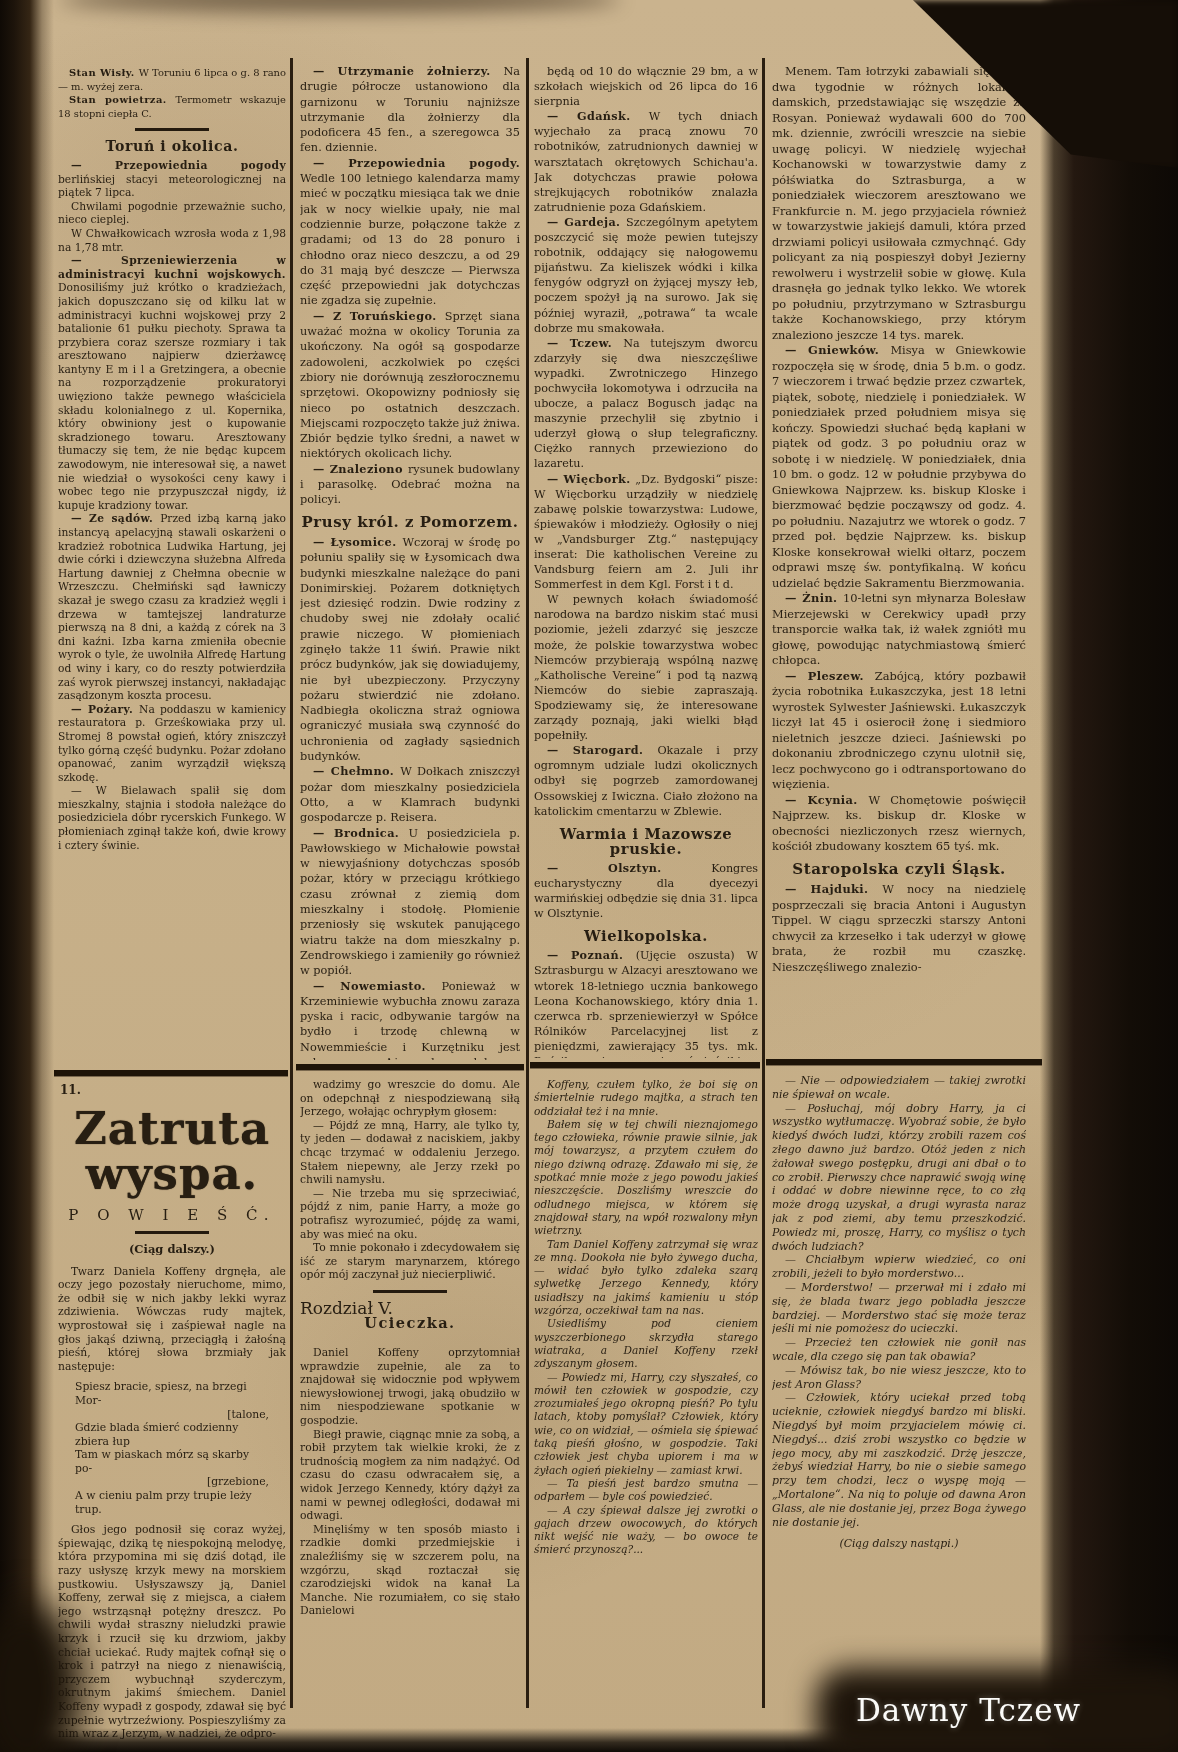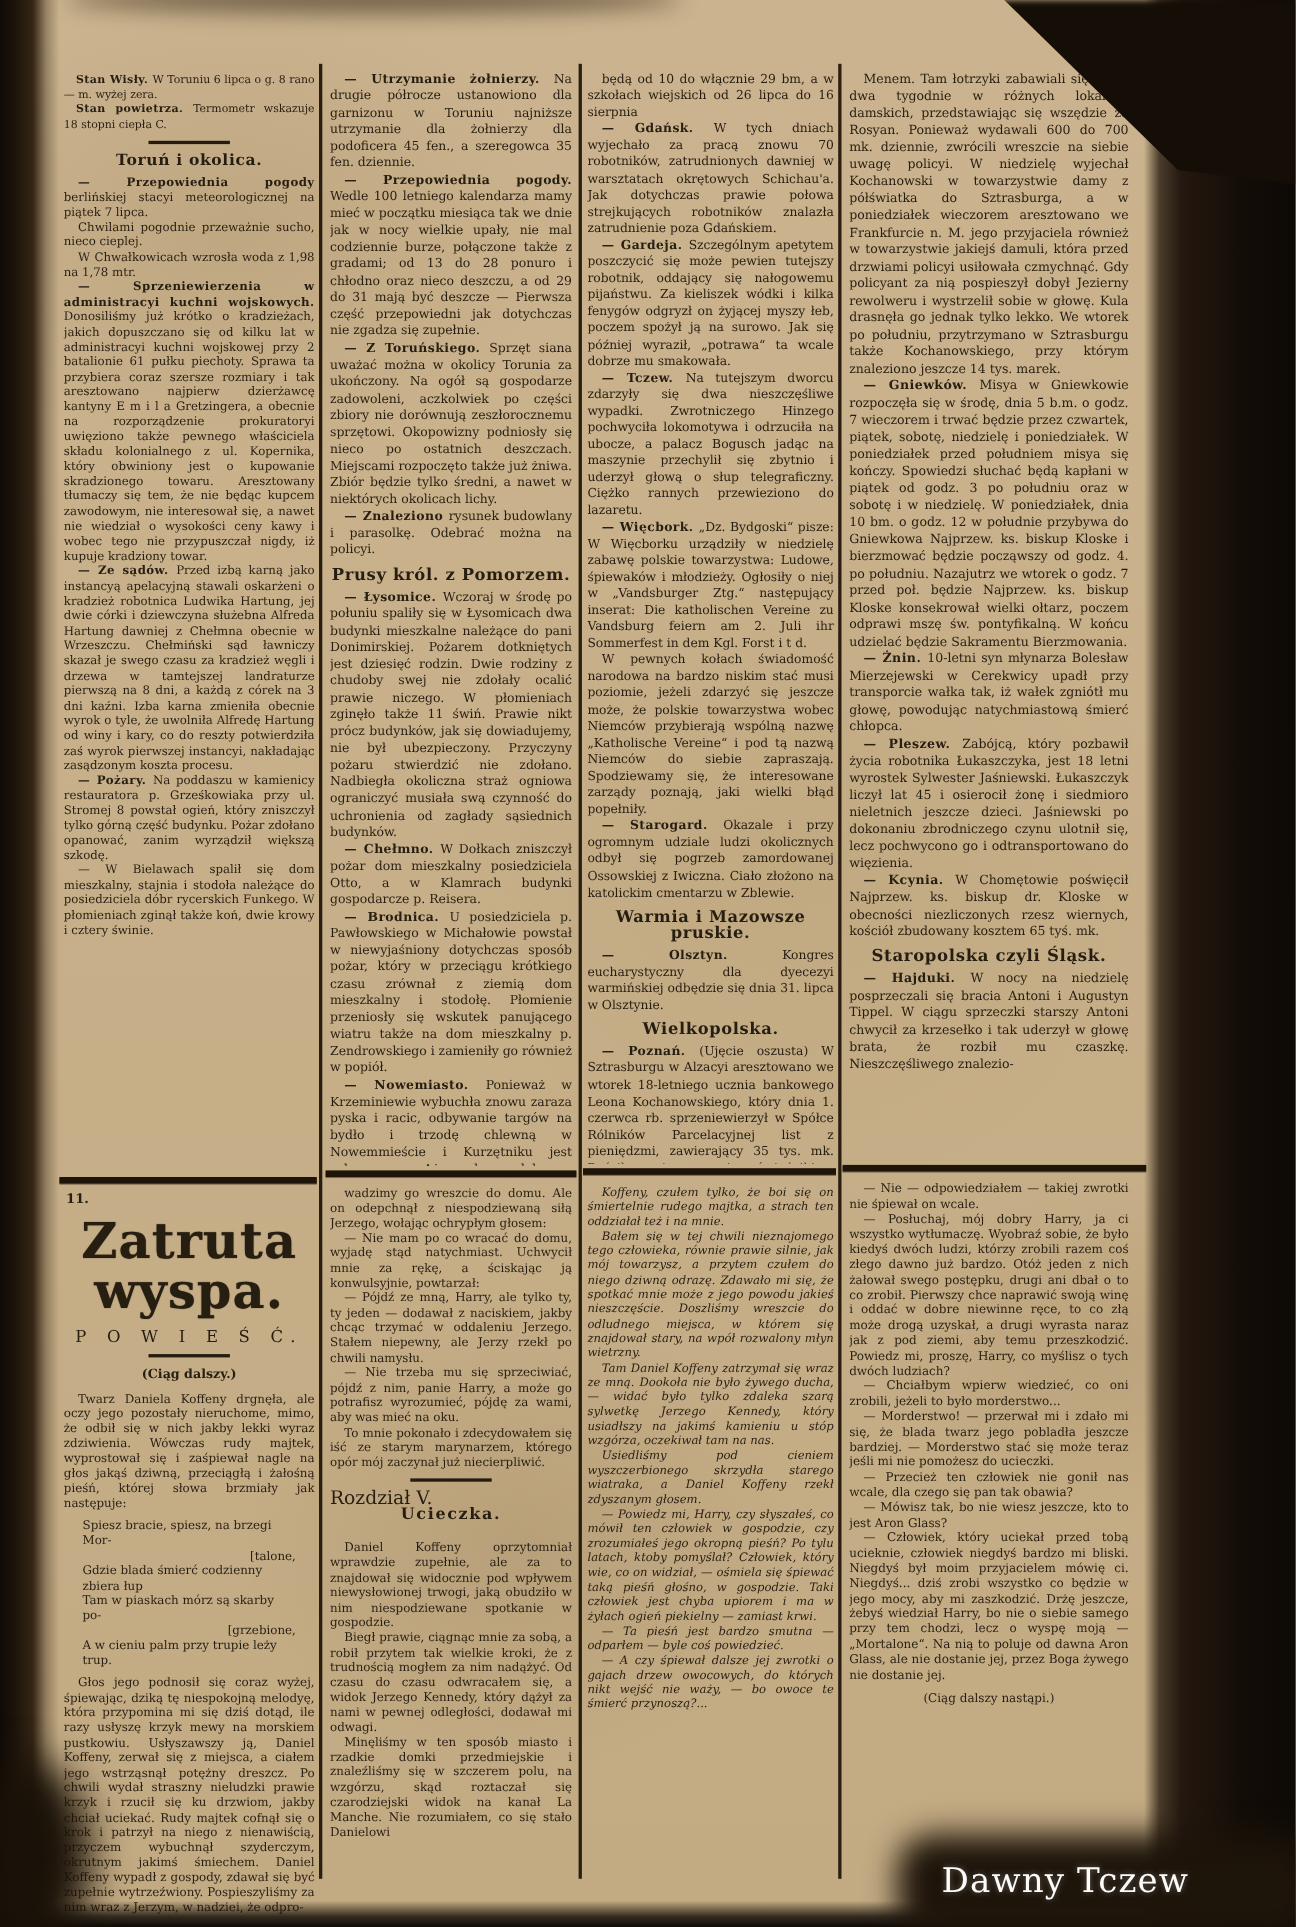--- a/index.html
+++ b/index.html
@@ -32,21 +32,21 @@
   .verse .vright{text-align:right;}
   .vrule{position:absolute;top:58px;height:1650px;width:2.5px;background:#2a1e10;z-index:3;}
   .divider{position:absolute;height:6px;background:#1e1408;z-index:3;box-shadow:0 1px 0 rgba(30,20,8,.45);}
   #news-c1{left:58px;top:66px;width:228px;height:1000px;font-size:10.7px;line-height:13.6px;}
   #news-c2{left:300px;top:64px;width:220px;height:996px;font-size:11.3px;line-height:15.3px;}
   #news-c3{left:534px;top:64px;width:224px;height:994px;font-size:11.2px;line-height:15.1px;}
   #news-c4{left:772px;top:64px;width:254px;height:992px;font-size:11.4px;line-height:15.5px;}
   #nov-c1{left:58px;top:1082px;width:228px;height:662px;font-size:10.8px;line-height:13.6px;}
   #nov-c2{left:300px;top:1078px;width:220px;height:626px;font-size:10.8px;line-height:13.6px;}
   #nov-c3{left:534px;top:1078px;width:224px;height:630px;font-size:10.6px;line-height:13.3px;font-style:italic;}
-  #nov-c4{left:772px;top:1074px;width:254px;height:642px;font-size:10.9px;line-height:13.8px;}
+  #nov-c4{left:772px;top:1074px;width:254px;height:642px;font-size:10.9px;line-height:13.8px;font-style:italic;}
   .edge{position:absolute;z-index:5;pointer-events:none;}
   .edge-left{left:0;top:0;width:54px;height:100%;
     background:linear-gradient(to right,#0f0a05 0,#1d140b 14px,#352615 30px,rgba(53,38,21,.35) 42px,rgba(53,38,21,0) 54px);}
   .edge-right{left:1040px;top:0;width:138px;height:100%;
     background:linear-gradient(to right,rgba(20,13,7,0) 0,rgba(32,22,12,.75) 14px,#241810 34px,#130d07 90px,#0d0905 138px);}
   .edge-corner{left:896px;top:0;width:282px;height:168px;background:#150e07;
     clip-path:polygon(6% 0,100% 0,100% 100%,62% 92%);filter:blur(3px);}
   .edge-bottom{left:0;top:1728px;width:100%;height:24px;
     background:linear-gradient(to bottom,rgba(16,11,6,0),rgba(16,11,6,.8) 60%,#0e0a05);}
   .blob-bl{left:-28px;top:1600px;width:110px;height:180px;background:#1a1208;border-radius:50%;filter:blur(18px);}
@@ -128,21 +128,20 @@
         <div class="vline vright">[talone,</div>
         <div class="vline">Gdzie blada śmierć codzienny zbiera łup</div>
         <div class="vline">Tam w piaskach mórz są skarby po-</div>
         <div class="vline vright">[grzebione,</div>
         <div class="vline">A w cieniu palm przy trupie leży trup.</div>
       </div>
       <p class="para">Głos jego podnosił się coraz wyżej, śpiewając, dziką tę niespokojną melodyę, która przypomina mi się dziś dotąd, ile razy usłyszę krzyk mewy na morskiem pustkowiu. Usłyszawszy ją, Daniel Koffeny, zerwał się z miejsca, a ciałem jego wstrząsnął potężny dreszcz. Po chwili wydał straszny nieludzki prawie krzyk i rzucił się ku drzwiom, jakby chciał uciekać. Rudy majtek cofnął się o krok i patrzył na niego z nienawiścią, przyczem wybuchnął szyderczym, okrutnym jakimś śmiechem. Daniel Koffeny wypadł z gospody, zdawał się być zupełnie wytrzeźwiony. Pospieszyliśmy za nim wraz z Jerzym, w nadziei, że odpro-</p>
     </div>
   <div class="col" id="nov-c2">
       <p class="para">wadzimy go wreszcie do domu. Ale on odepchnął z niespodziewaną siłą Jerzego, wołając ochrypłym głosem:</p>
-      <p class="para">— Nie mam po co wracać do domu, wyjadę stąd natychmiast. Uchwycił mnie za rękę, a ściskając ją konwulsyjnie, powtarzał:</p>
       <p class="para">— Pójdź ze mną, Harry, ale tylko ty, ty jeden — dodawał z naciskiem, jakby chcąc trzymać w oddaleniu Jerzego. Stałem niepewny, ale Jerzy rzekł po chwili namysłu.</p>
       <p class="para">— Nie trzeba mu się sprzeciwiać, pójdź z nim, panie Harry, a może go potrafisz wyrozumieć, pójdę za wami, aby was mieć na oku.</p>
       <p class="para">To mnie pokonało i zdecydowałem się iść ze starym marynarzem, którego opór mój zaczynał już niecierpliwić.</p>
       <div class="shortrule"></div>
       <div class="chapter">Rozdział V.</div>
       <div class="chapter_title">Ucieczka.</div>
       <p class="para">Daniel Koffeny oprzytomniał wprawdzie zupełnie, ale za to znajdował się widocznie pod wpływem niewysłowionej trwogi, jaką obudziło w nim niespodziewane spotkanie w gospodzie.</p>
       <p class="para">Biegł prawie, ciągnąc mnie za sobą, a robił przytem tak wielkie kroki, że z trudnością mogłem za nim nadążyć. Od czasu do czasu odwracałem się, a widok Jerzego Kennedy, który dążył za nami w pewnej odległości, dodawał mi odwagi.</p>
       <p class="para">Minęliśmy w ten sposób miasto i rzadkie domki przedmiejskie i znaleźliśmy się w szczerem polu, na wzgórzu, skąd roztaczał się czarodziejski widok na kanał La Manche. Nie rozumiałem, co się stało Danielowi</p>
     </div>

